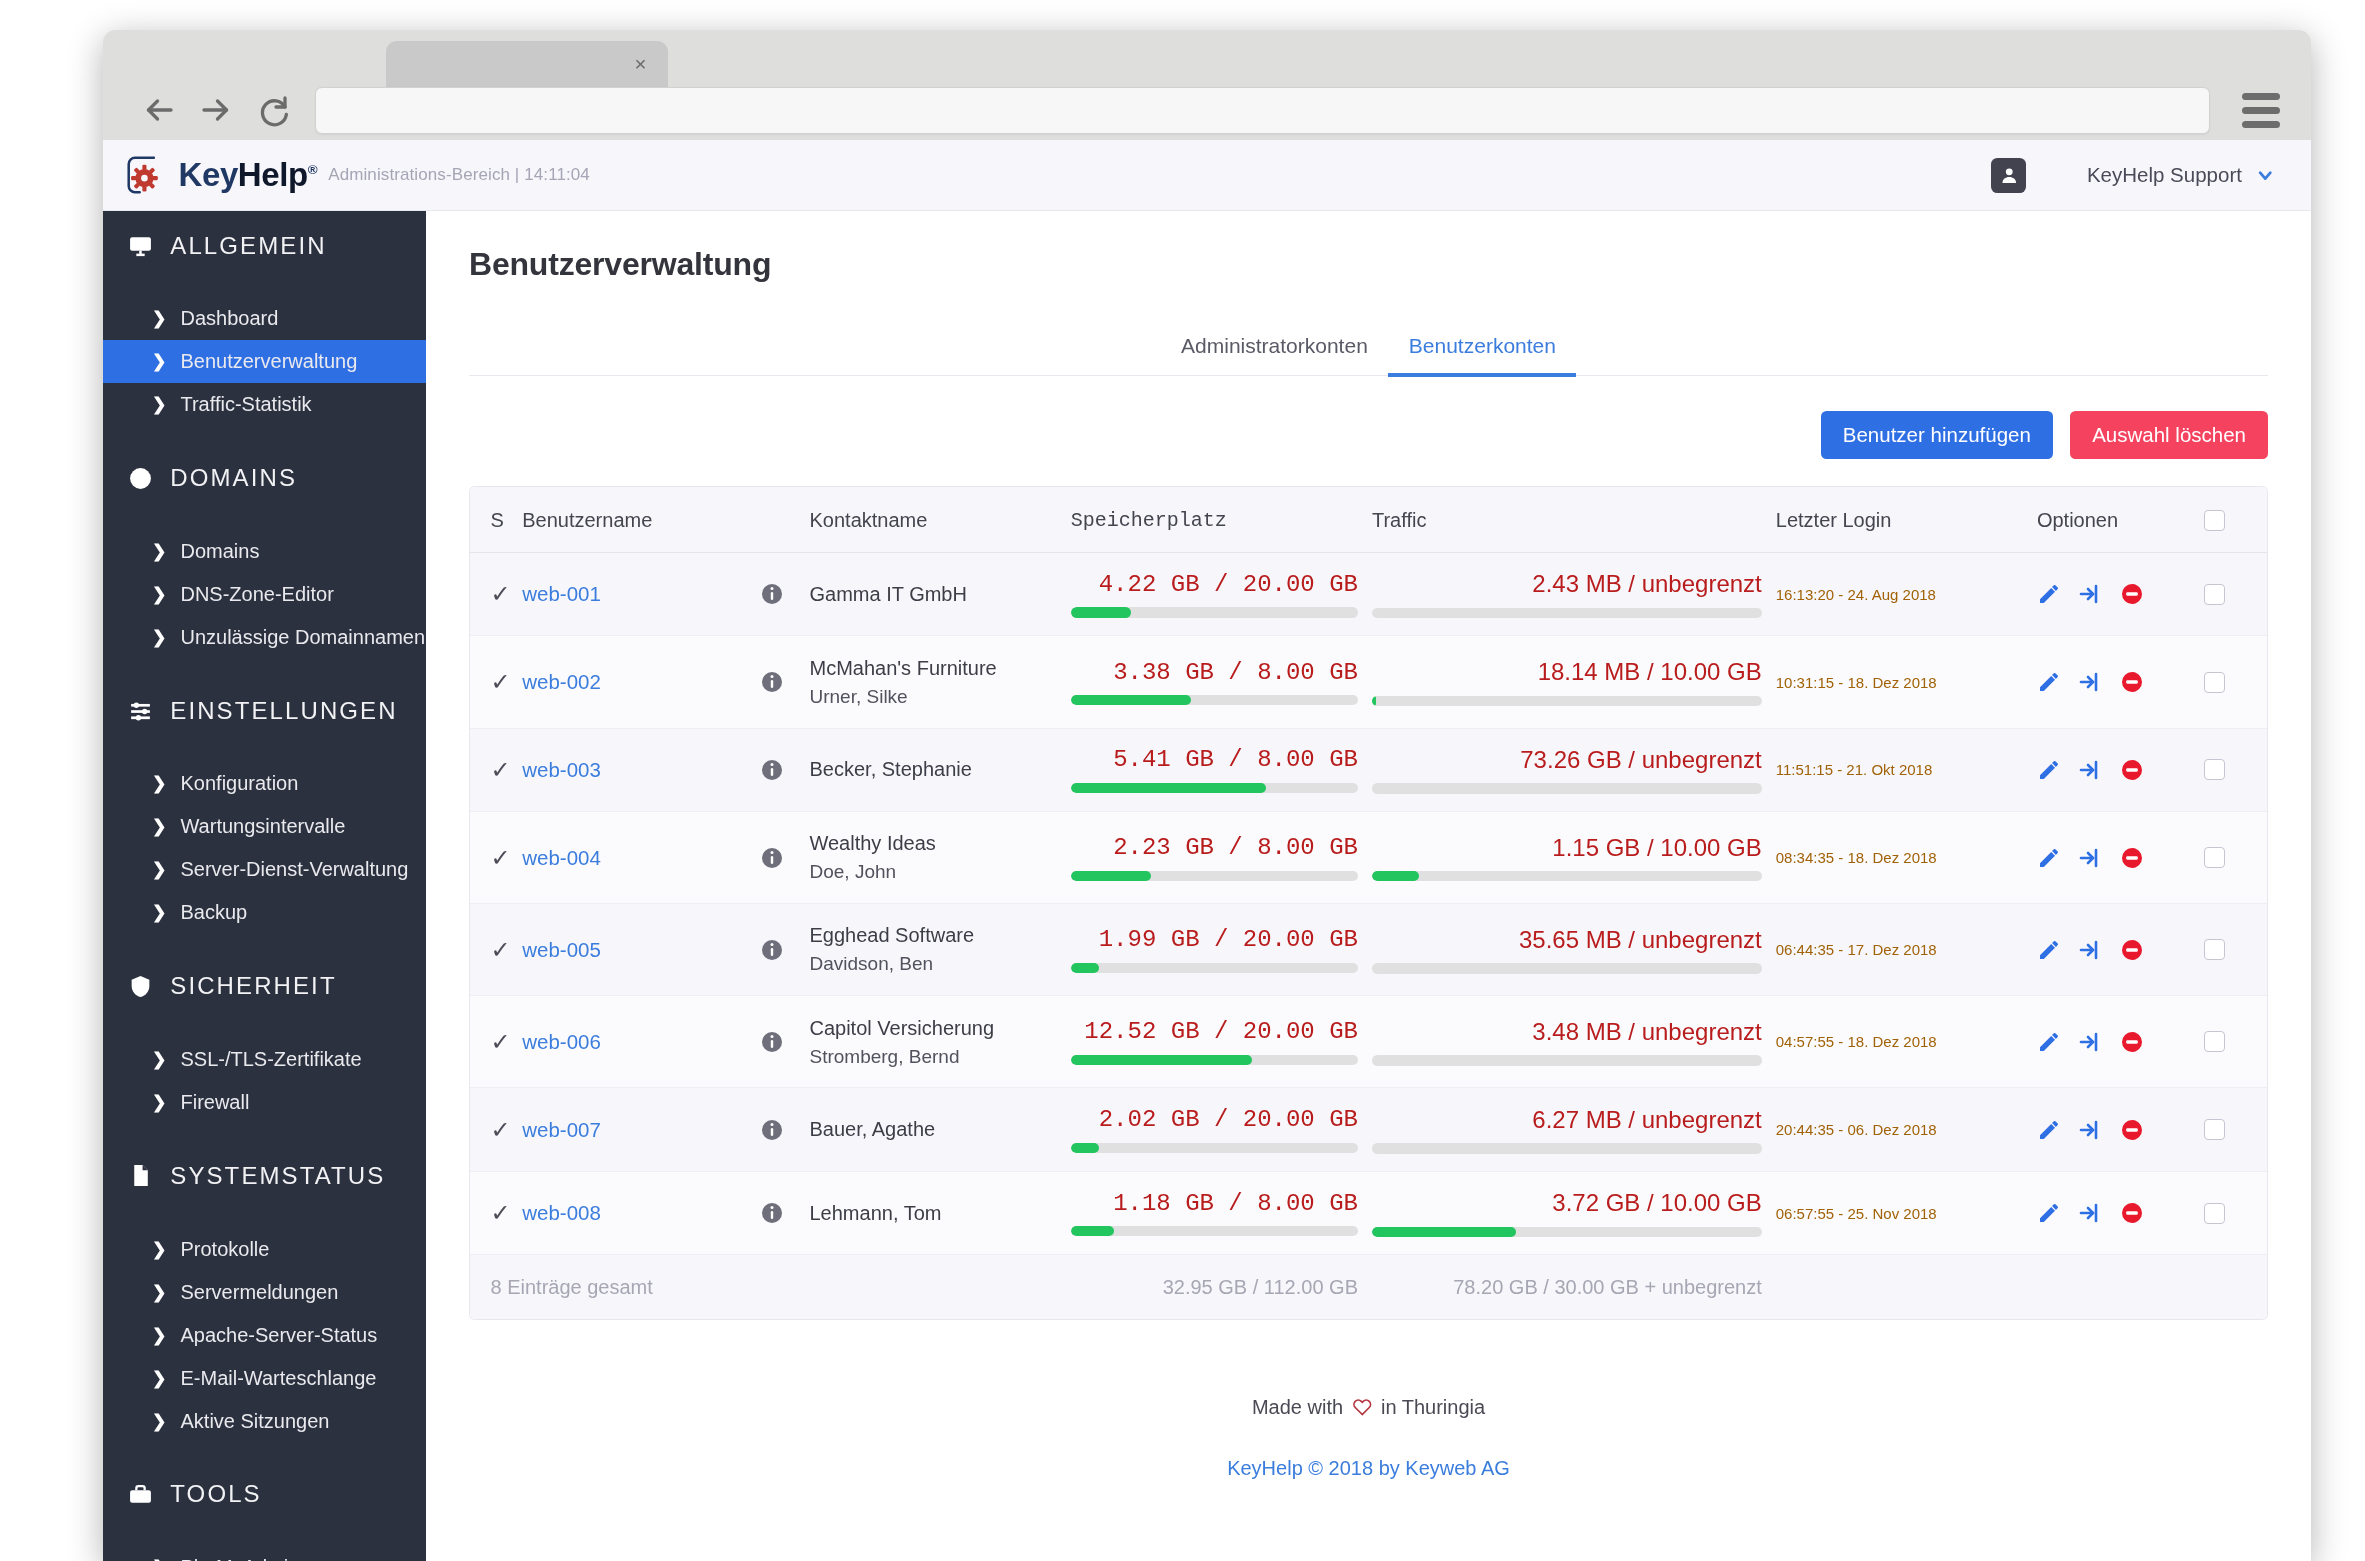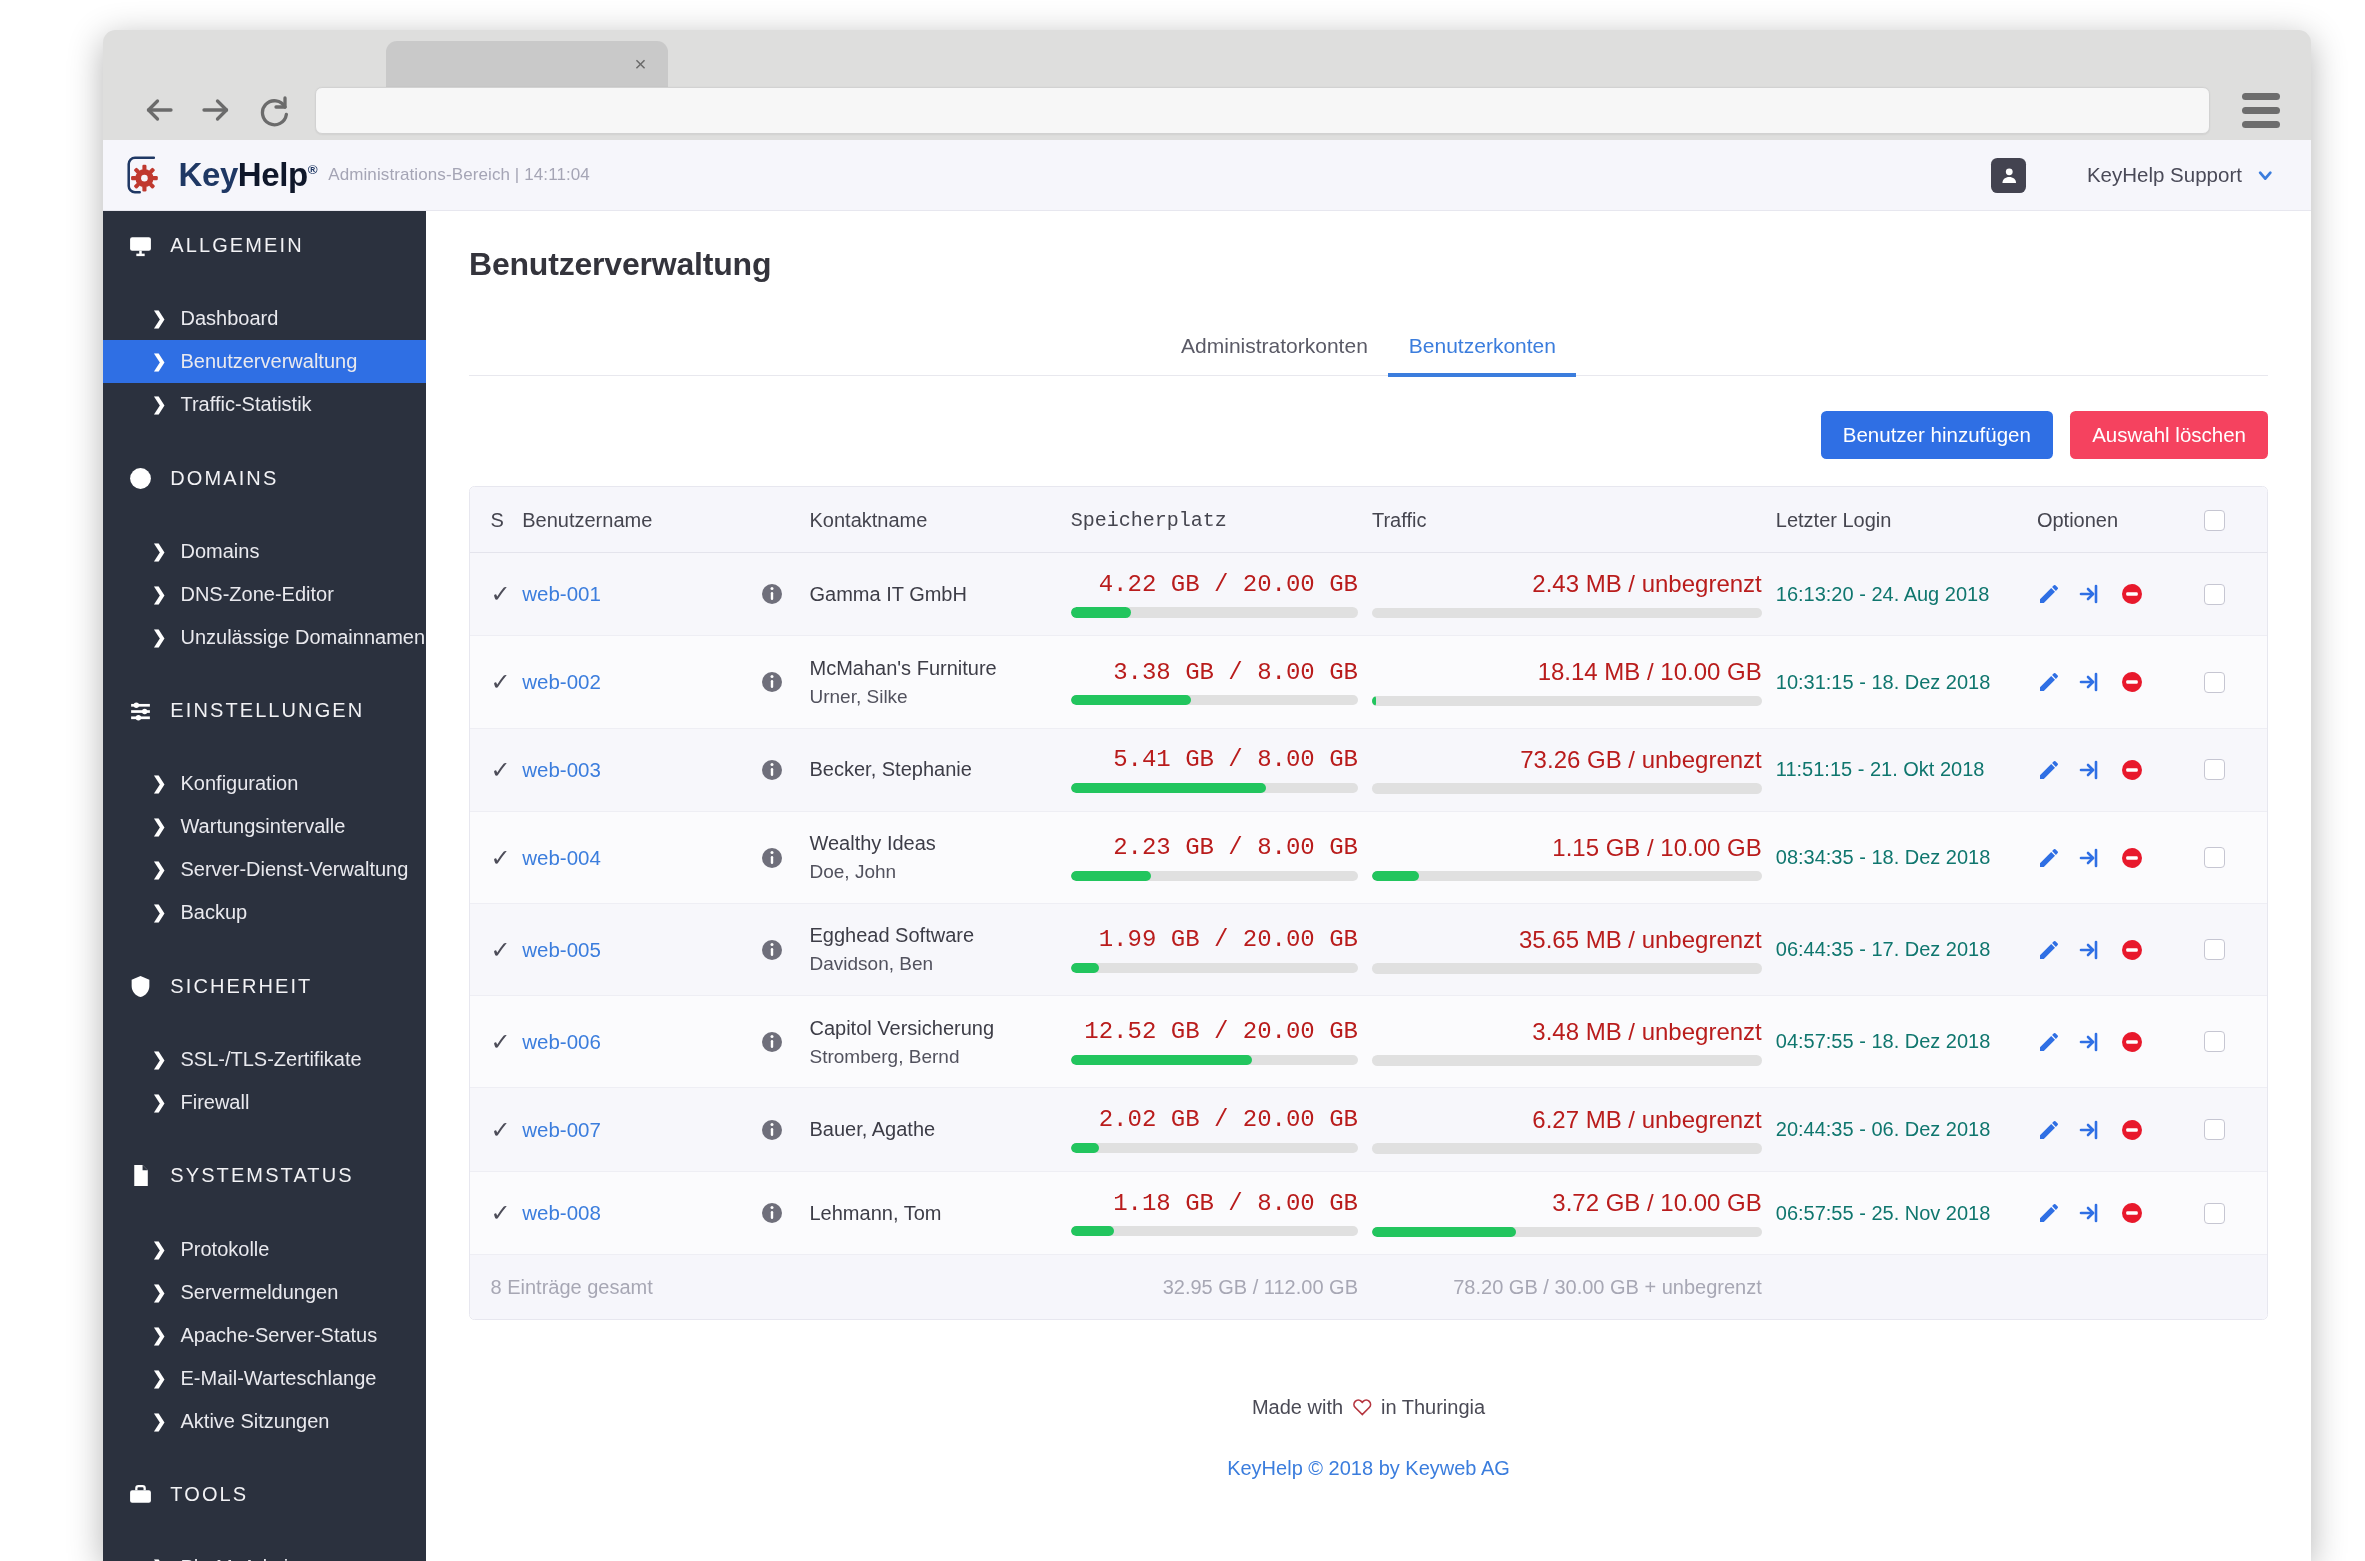--- a/index.html
+++ b/index.html
@@ -105,21 +105,21 @@
   
   #sidebar {
     width: 323px; background: #2b313e;
     flex: 0 0 323px; overflow: hidden; position: relative;
   }
   .nav-section {
     display: flex; align-items: center; gap: 17.3px;
     padding: 0 0 0 25px; height: 69px;
   }
   .nav-section-label {
-    color: #f2f2f5; font-size: 20px; letter-spacing: 2.1px;
+    color: #f2f2f5; font-size: 24px; letter-spacing: 2.1px;
     text-transform: uppercase;
   }
   .nav-section-icon { width: 25px; height: 25px; flex: 0 0 25px; color: #ffffff; }
   .nav-item {
     display: flex; align-items: center; gap: 14px;
     height: 43px; padding-left: 49px; color: #e9e9ee; font-size: 20px;
   }
   .nav-item.active { background: #2f6fe4; }
   .nav-chevron { color: #ffffff; font-size: 17.3px; font-weight: bold; line-height: 1; }
   .nav-gap { height: 17.3px; }
@@ -219,21 +219,21 @@
   .user-link { color: #3b7ddd; font-size: 20.5px; }
   .info-icon { width: 24px; height: 24px; display: block; }
   .contact-main { font-size: 20px; color: #3d3d47; line-height: 1.45; }
   .contact-sub  { font-size: 19px; color: #52525e; line-height: 1.45; }
   .meter-label { font-size: 24px; color: #b91c1c; text-align: right; padding-right: 14px; }
   .meter-track {
     height: 10.3px; background: #e0e0e0; border-radius: 5.5px;
     margin: 9.5px 14px 0 0; overflow: hidden;
   }
   .meter-fill { height: 100%; background: #22c55e; border-radius: 5.5px; }
-  .login-text { font-size: 20px; color: #0f766e; }
+  .login-text { font-size: 15px; color: #a16207; }
   .opt-icons { display: flex; align-items: center; gap: 17.3px; }
   .opt-icon { width: 24px; height: 24px; display:block; cursor: pointer; }
   .row-check {
     width: 21px; height: 21px; border: 1.6px solid #c6c6d2;
     border-radius: 4px; background: #ffffff; display: block;
   }
   tfoot td {
     background: #f6f6fb; padding: 20.5px 0;
     font-size: 20px; color: #a7a7b4; border-top: 0.8px solid #e4e4ec;
   }

